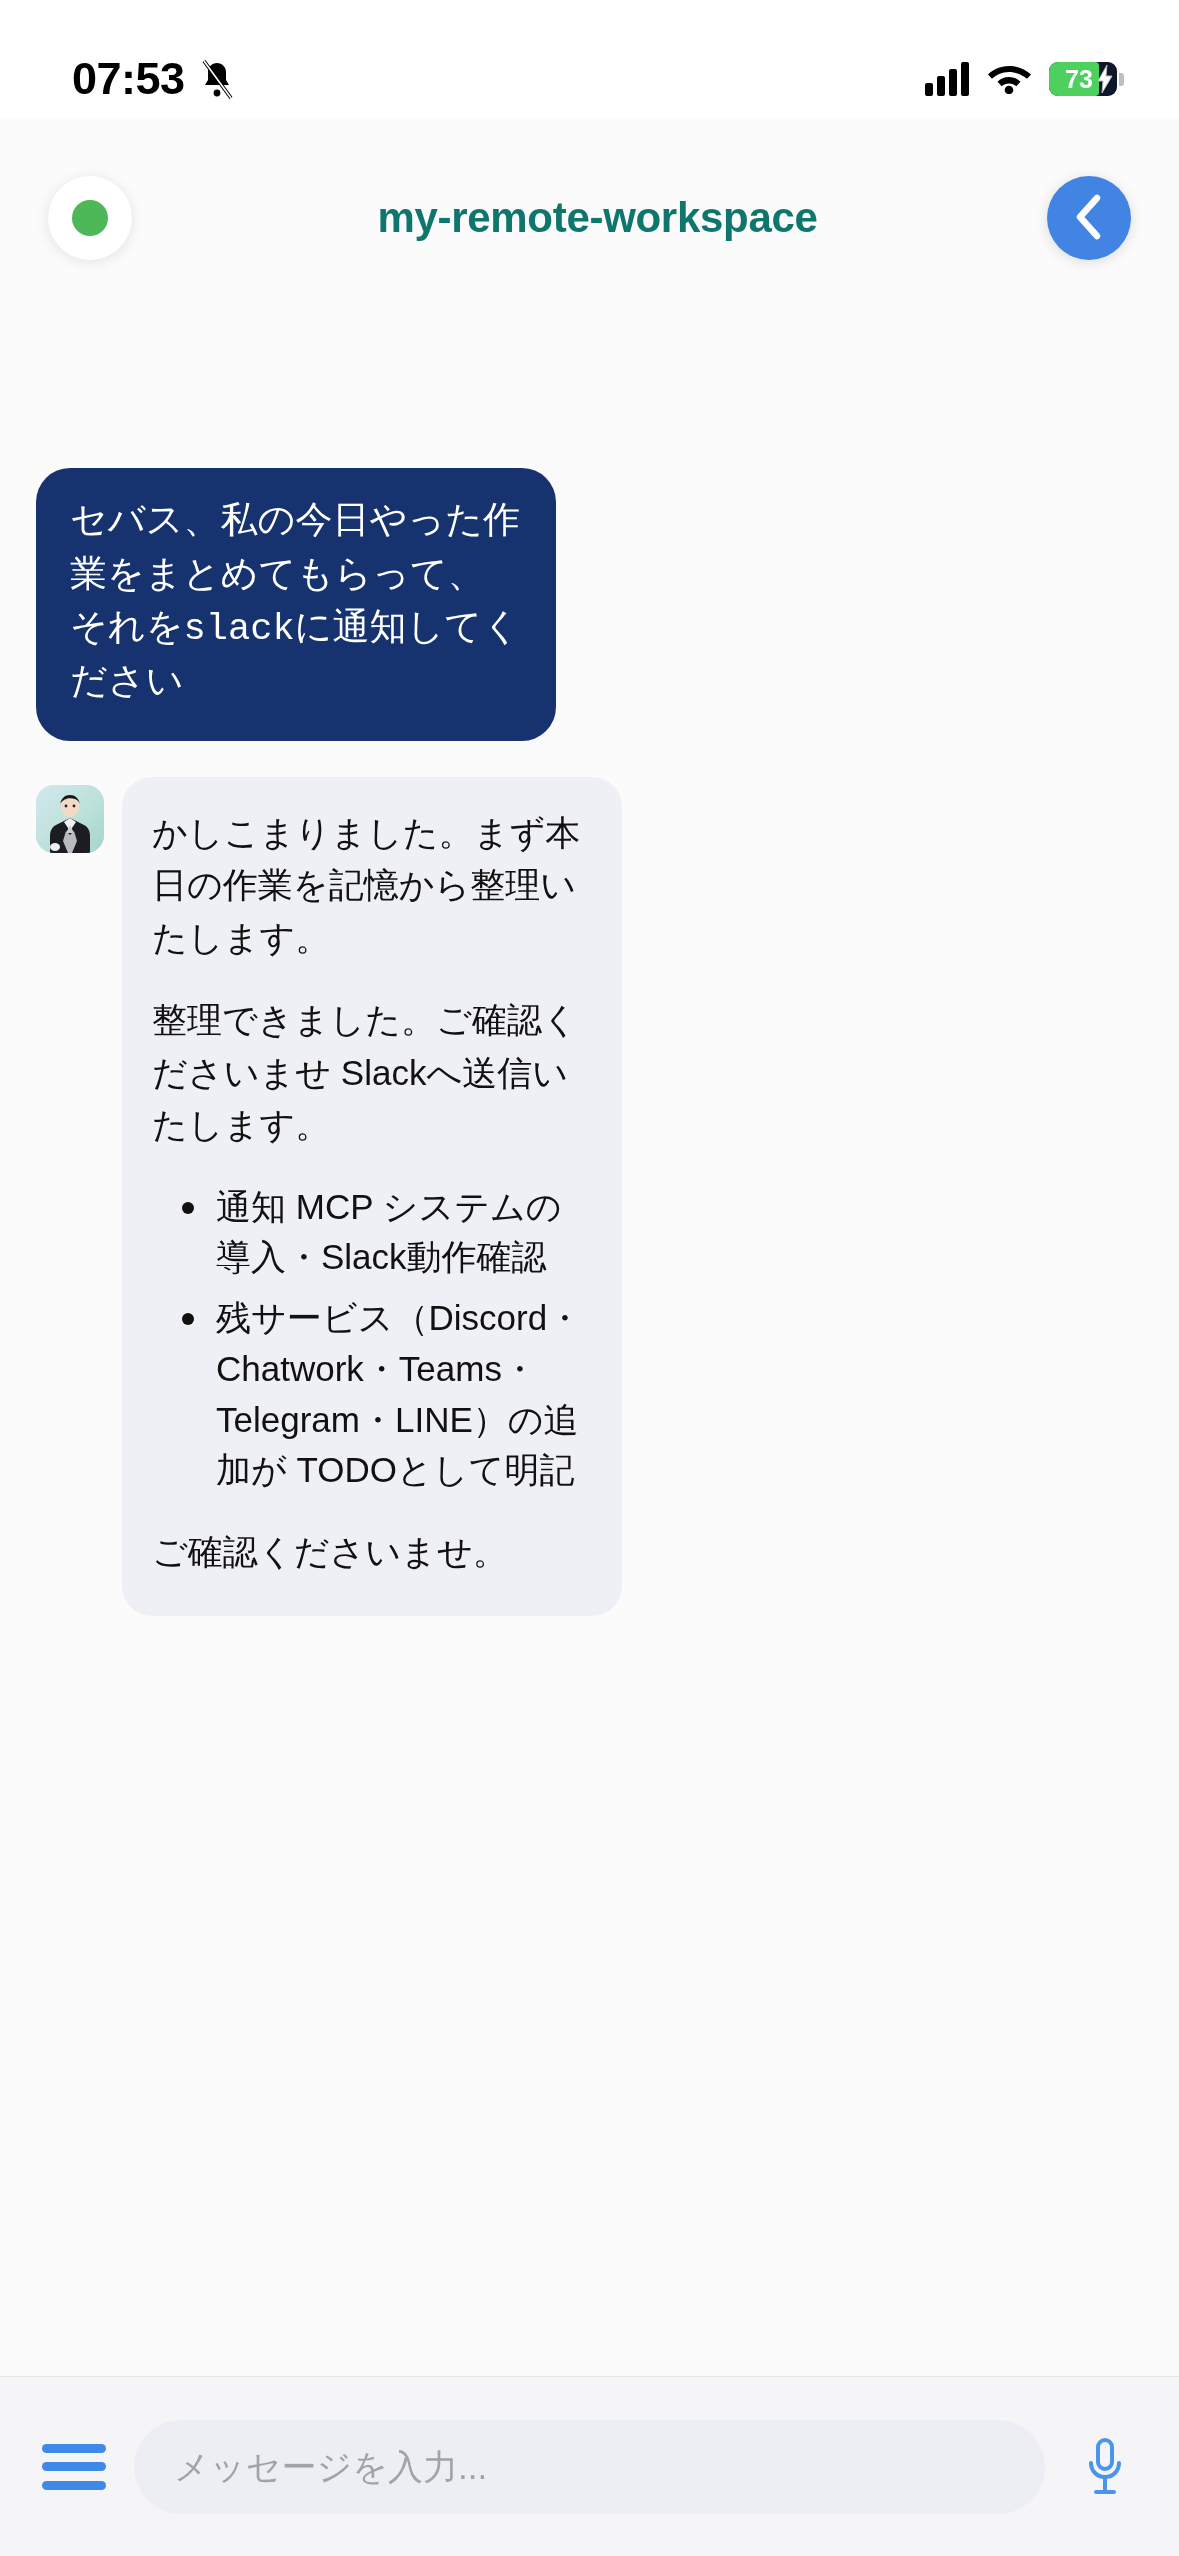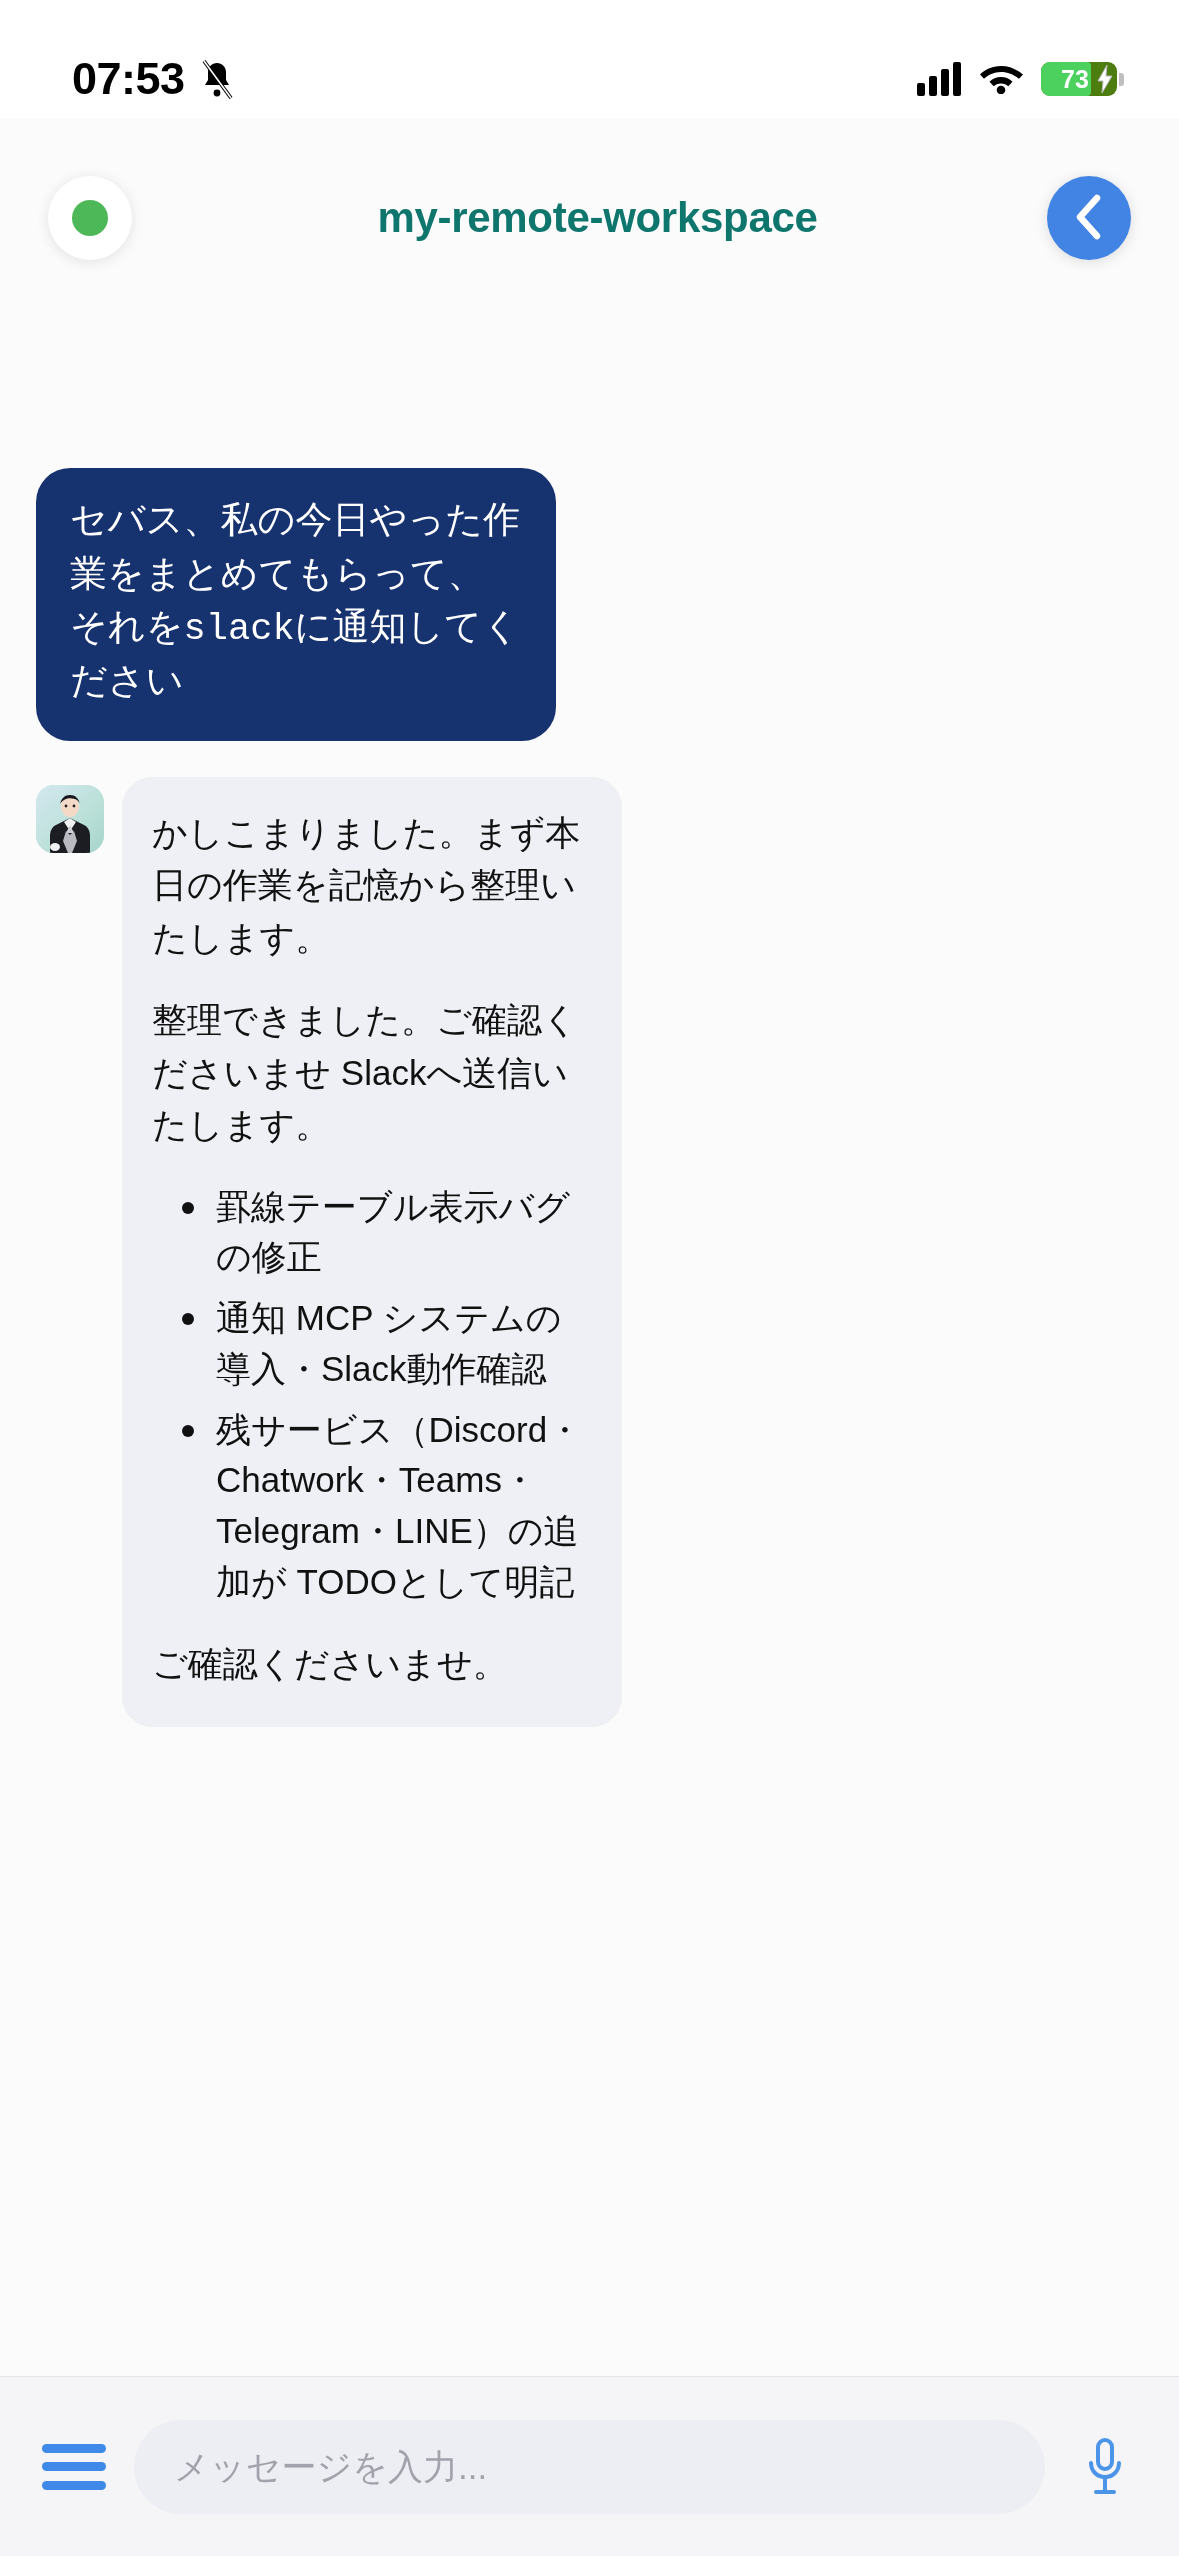--- a/index.html
+++ b/index.html
@@ -19,21 +19,21 @@
     background:#ffffff;
   }
   .sb-left { display:flex; align-items:center; gap:14px; }
   .sb-time { font-size:45px; font-weight:600; color:#000; letter-spacing:-0.5px; }
   .sb-right { display:flex; align-items:center; gap:18px; }
   .bell-mute { width:36px; height:40px; position:relative; }
   .bars { display:flex; align-items:flex-end; gap:4px; height:34px; }
   .bars i { width:8px; background:#000; border-radius:2px; display:block; }
   .bars i:nth-child(1){height:13px;} .bars i:nth-child(2){height:20px;}
   .bars i:nth-child(3){height:27px;} .bars i:nth-child(4){height:34px;}
-  .batt { position:relative; width:76px; height:34px; border-radius:9px; background:#4d7c0f; display:flex; align-items:center; }
+  .batt { position:relative; width:68px; height:34px; border-radius:9px; background:#0f172a; display:flex; align-items:center; }
   .batt-fill { position:absolute; left:0; top:0; bottom:0; width:50px; background:#4cd15f; border-radius:9px 4px 4px 9px; }
   .batt-num { position:relative; z-index:2; width:100%; text-align:center; font-size:25px; font-weight:700; color:#fff; padding-right:8px; }
   .batt-cap { position:absolute; right:-7px; top:11px; width:5px; height:13px; background:#bfbfc2; border-radius:0 3px 3px 0; }
   .bolt { position:absolute; right:4px; top:3px; z-index:3; }
 
   
   .header {
     height:200px; flex:0 0 200px;
     display:flex; align-items:center; justify-content:space-between;
     padding:0 48px;
@@ -209,21 +209,20 @@
           <circle cx="30" cy="21" r="1.4" fill="#20222a"></circle>
           <circle cx="38" cy="21" r="1.4" fill="#20222a"></circle>
           <ellipse cx="19" cy="62" rx="5" ry="4" fill="#eef0f2"></ellipse>
         </svg>
       </div>
 
       <div class="bubble-bot">
         <p>かしこまりました。まず本日の作業を記憶から整理いたします。</p>
         <p>整理できました。ご確認くださいませ Slackへ送信いたします。</p>
         <ul>
-          <li>罫線テーブル表示バグの修正</li>
           <li>通知 MCP システムの導入・Slack動作確認</li>
           <li>残サービス（Discord・Chatwork・Teams・Telegram・LINE）の追加が TODOとして明記</li>
         </ul>
         <p>ご確認くださいませ。</p>
       </div>
     </div>
 
   </div>
 
   <div class="inputbar">

